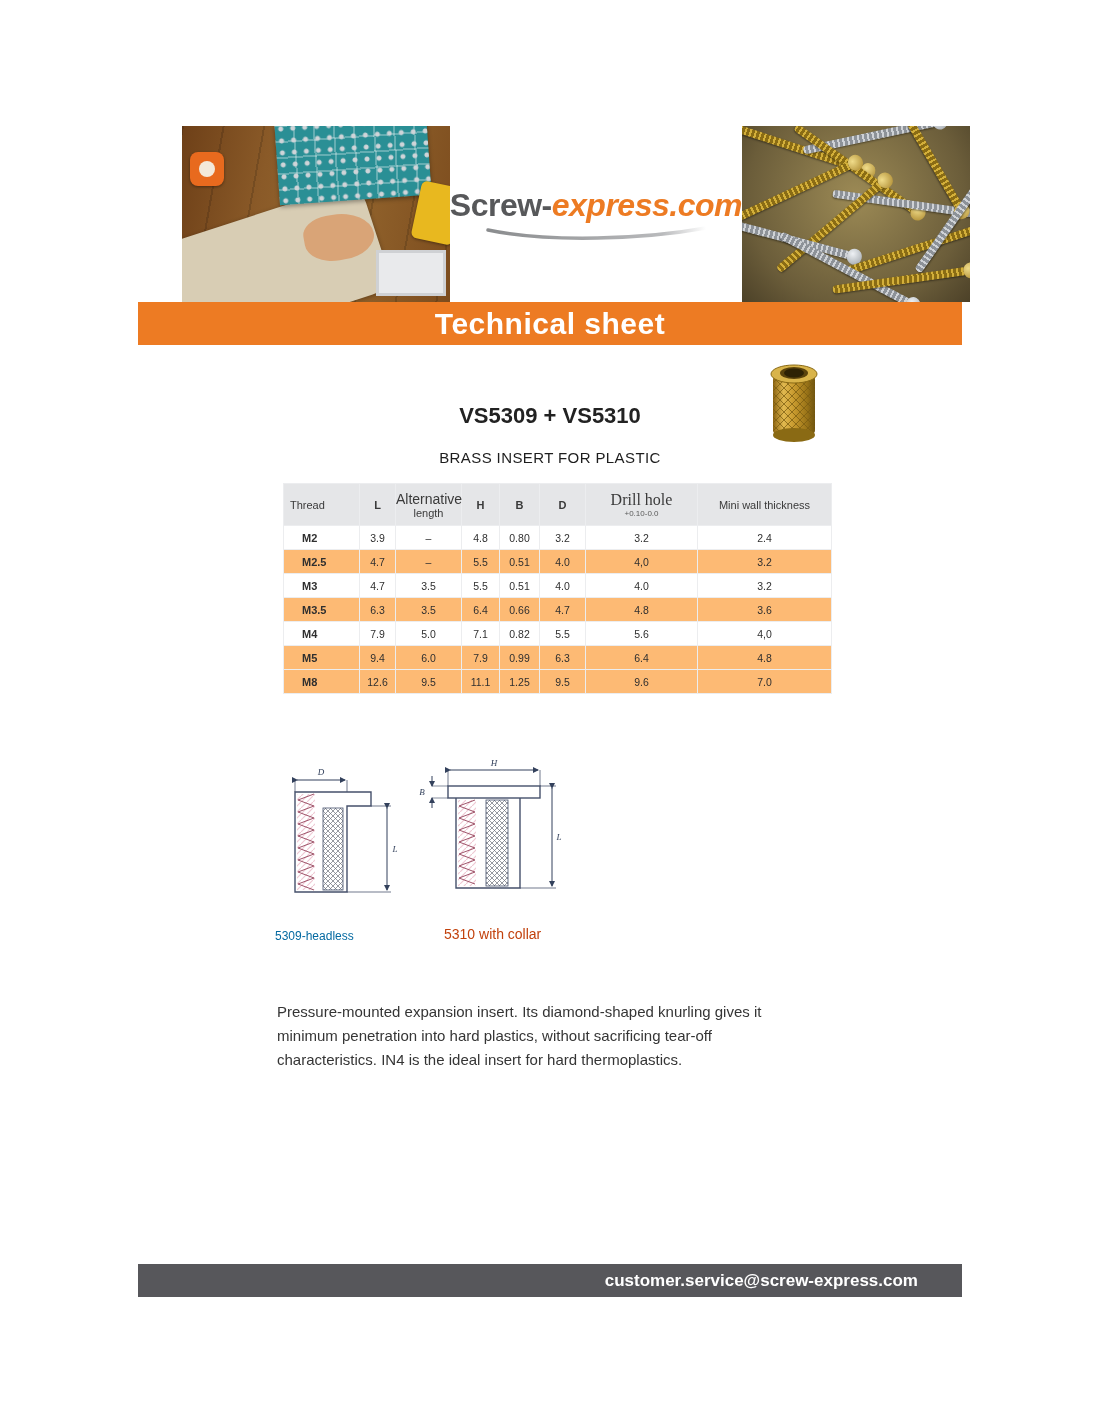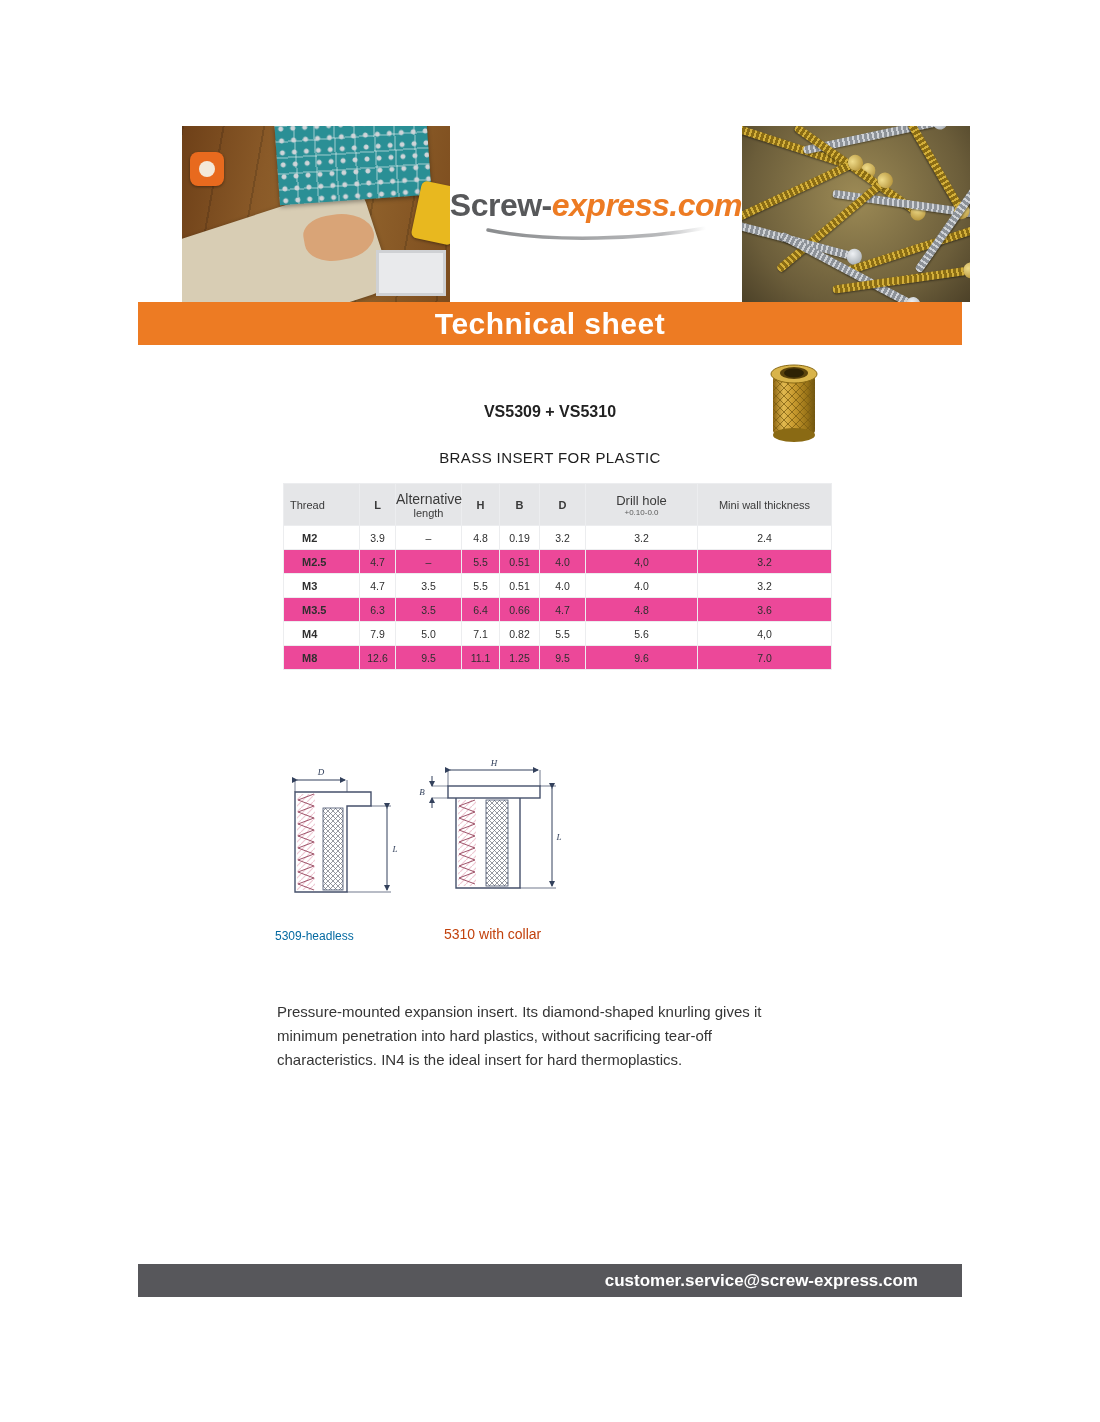--- a/index.html
+++ b/index.html
@@ -56,43 +56,43 @@
   .screw.silver::after { background:radial-gradient(circle at 35% 35%, #eef1f4, #9aa0a6); }
 
   
   .tech-bar {
     position:absolute; left:138px; top:302px; width:824px; height:43px;
     background:var(--orange,#ed7b23); color:#fff;
     font-size:30px; font-weight:bold; text-align:center; line-height:43px; letter-spacing:0.5px;
   }
 
   
-  .product-title { position:absolute; left:138px; top:403px; width:824px; text-align:center; font-size:16px; font-weight:bold; color:#222; }
+  .product-title { position:absolute; left:138px; top:403px; width:824px; text-align:center; font-size:22px; font-weight:bold; color:#222; }
   .product-subtitle { position:absolute; left:138px; top:449px; width:824px; text-align:center; font-size:15px; color:#1d1d1d; letter-spacing:0.4px; }
   .product-img { position:absolute; left:756px; top:356px; }
 
   
   .spec-table { position:absolute; left:283px; top:483px; width:548px; border-collapse:collapse; table-layout:fixed; }
   .spec-table th, .spec-table td { border:1px solid #ecedef; text-align:center; vertical-align:middle; }
   .spec-table thead tr { background:#e5e6e8; height:42px; }
   .spec-table th { font-size:11px; font-weight:normal; color:#3a3a3a; }
   .spec-table th.c-thread { text-align:left; padding-left:6px; width:76px; }
   .spec-table th.c-l { width:36px; font-weight:bold; }
   .spec-table th.c-alt { width:66px; }
   .spec-table th.c-h { width:38px; font-weight:bold; }
   .spec-table th.c-b { width:40px; font-weight:bold; }
   .spec-table th.c-d { width:46px; font-weight:bold; }
   .spec-table th.c-drill { width:112px; }
   .spec-table th.c-wall { width:134px; }
   .alt1 { display:block; font-size:14px; }
   .alt2 { display:block; font-size:11px; }
-  .drill1 { display:block; font-size:13px; }
+  .drill1 { display:block; font-size:16px;font-family:Liberation Serif, serif; }
   .drill2 { display:block; font-size:8px; color:#5a5a5a; }
   .spec-table tbody tr { height:24px; background:#fff; }
-  .spec-table tbody tr.odd { background:#ec4899; }
+  .spec-table tbody tr.odd { background:#fdba74; }
   .spec-table td { font-size:10.5px; color:#2f2f2f; }
   .spec-table td:first-child { text-align:left; padding-left:18px; font-weight:bold; font-size:11px; }
 
   
   .drawing-left  { position:absolute; left:283px; top:766px; }
   .drawing-right { position:absolute; left:412px; top:758px; }
   .drawing-label-left  { position:absolute; left:275px; top:929px; font-size:12px; color:#0369a1; }
   .drawing-label-right { position:absolute; left:444px; top:926px; font-size:14px; color:#c2410c; }
 
   
@@ -199,21 +199,21 @@
         </th>
         <th class="c-wall">Mini wall thickness</th>
       </tr>
     </thead>
     <tbody>
         <tr class="even">
           <td>M2</td>
           <td>3.9</td>
           <td>–</td>
           <td>4.8</td>
-          <td>0.19</td>
+          <td>0.80</td>
           <td>3.2</td>
           <td>3.2</td>
           <td>2.4</td>
         </tr>
         <tr class="odd">
           <td>M2.5</td>
           <td>4.7</td>
           <td>–</td>
           <td>5.5</td>
           <td>0.51</td>
@@ -245,20 +245,30 @@
           <td>M4</td>
           <td>7.9</td>
           <td>5.0</td>
           <td>7.1</td>
           <td>0.82</td>
           <td>5.5</td>
           <td>5.6</td>
           <td>4,0</td>
         </tr>
         <tr class="odd">
+          <td>M5</td>
+          <td>9.4</td>
+          <td>6.0</td>
+          <td>7.9</td>
+          <td>0.99</td>
+          <td>6.3</td>
+          <td>6.4</td>
+          <td>4.8</td>
+        </tr>
+        <tr class="odd">
           <td>M8</td>
           <td>12.6</td>
           <td>9.5</td>
           <td>11.1</td>
           <td>1.25</td>
           <td>9.5</td>
           <td>9.6</td>
           <td>7.0</td>
         </tr>
       </tbody>

